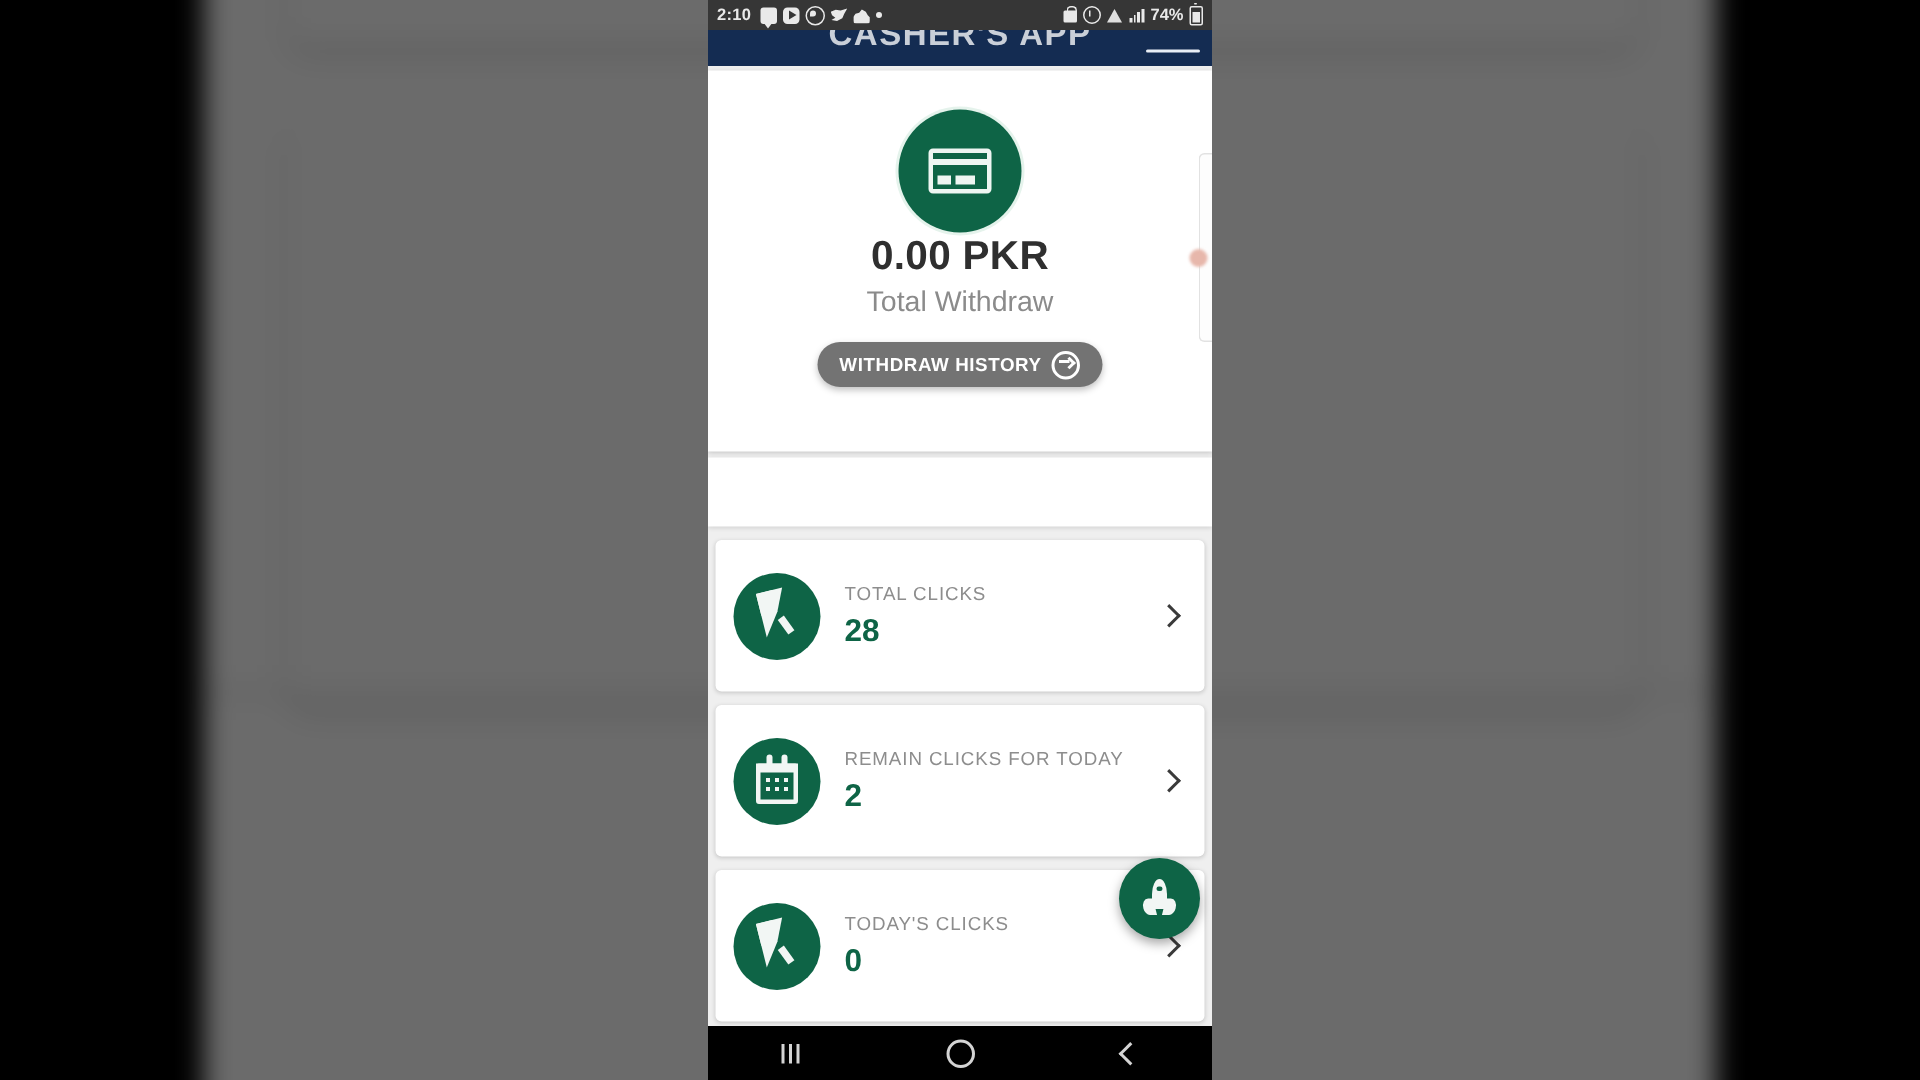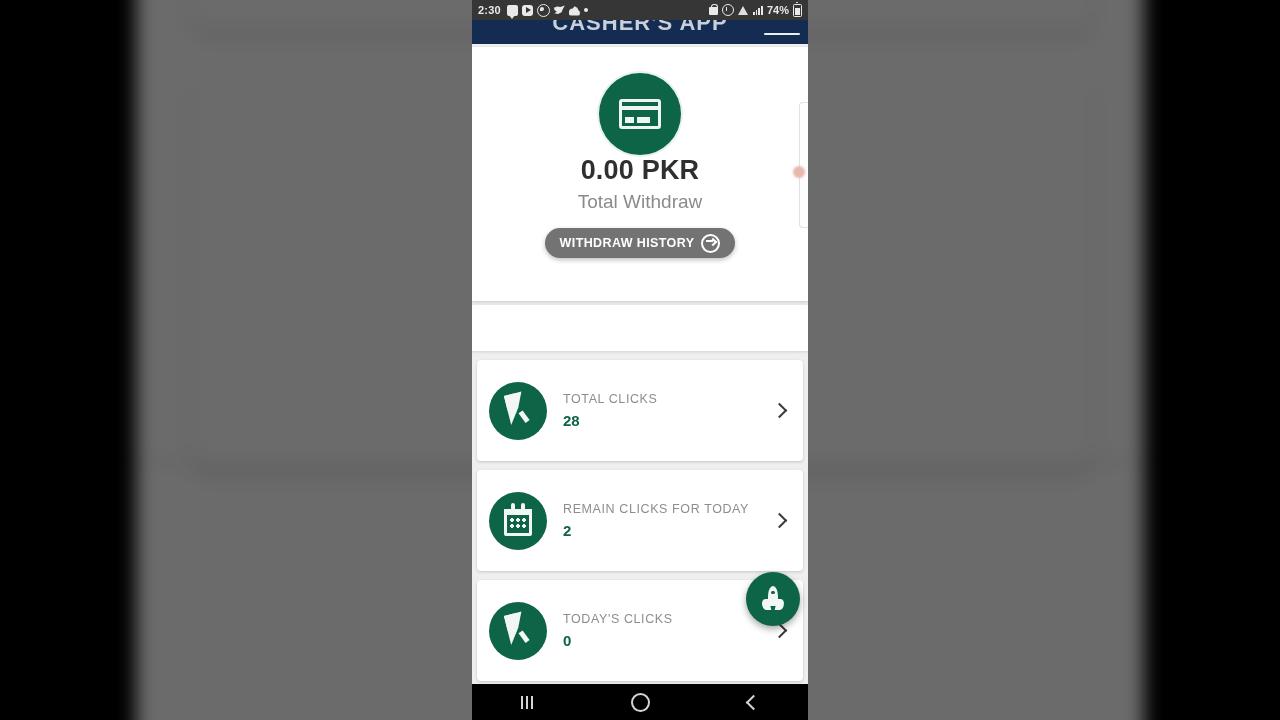--- a/index.html
+++ b/index.html
@@ -232,21 +232,21 @@
       radial-gradient(circle 1.6px at 8px 2px, #f2f6f4 99%, transparent 100%),
       radial-gradient(circle 1.6px at 14px 2px, #f2f6f4 99%, transparent 100%),
       radial-gradient(circle 1.6px at 2px 8px, #f2f6f4 99%, transparent 100%),
       radial-gradient(circle 1.6px at 8px 8px, #f2f6f4 99%, transparent 100%),
       radial-gradient(circle 1.6px at 14px 8px, #f2f6f4 99%, transparent 100%);
   }
   .cal-ears { position:absolute; top:-9px; left:4px; right:4px; display:flex; justify-content:space-between; }
   .cal-ears span { display:block; width:4px; height:8px; background:#f2f6f4; border-radius:2px; }
   .stat-text { margin-left: 16px; flex: 1 1 auto; }
   .stat-label { font-size: 12.5px; color: #8d8d8d; letter-spacing: .6px; }
-  .stat-value { margin-top: 6px; font-size: 15px; font-weight: 700; color: #0e6446; }
+  .stat-value { margin-top: 6px; font-size: 21px; font-weight: 700; color: #0e6446; }
   .chev {
     width: 9px; height: 9px;
     border-right: 2.4px solid #3a3a3a; border-top: 2.4px solid #3a3a3a;
     transform: rotate(45deg);
     flex: 0 0 auto; margin-right: 6px;
   }
 
   
   .fab {
     position: absolute;
@@ -322,21 +322,21 @@
 
       <div class="bg-card" style="top:800px;"></div>
       <div class="bg-hr" style="top:1180px;"></div>
     </div>
   </div>
 
   <div class="phone">
 
     <div class="statusbar">
       <div class="sb-left">
-        <span class="sb-time">2:30</span>
+        <span class="sb-time">2:10</span>
         <span class="sb-ico ico-msg"></span>
         <span class="sb-ico ico-yt"></span>
         <span class="sb-ico ico-wa"></span>
         <span class="sb-ico ico-tw"></span>
         <span class="sb-ico ico-cloud"></span>
         <span class="ico-dot"></span>
       </div>
       <div class="sb-right">
         <span class="sb-ico ico-lock"></span>
         <span class="sb-ico ico-alarm"></span>

